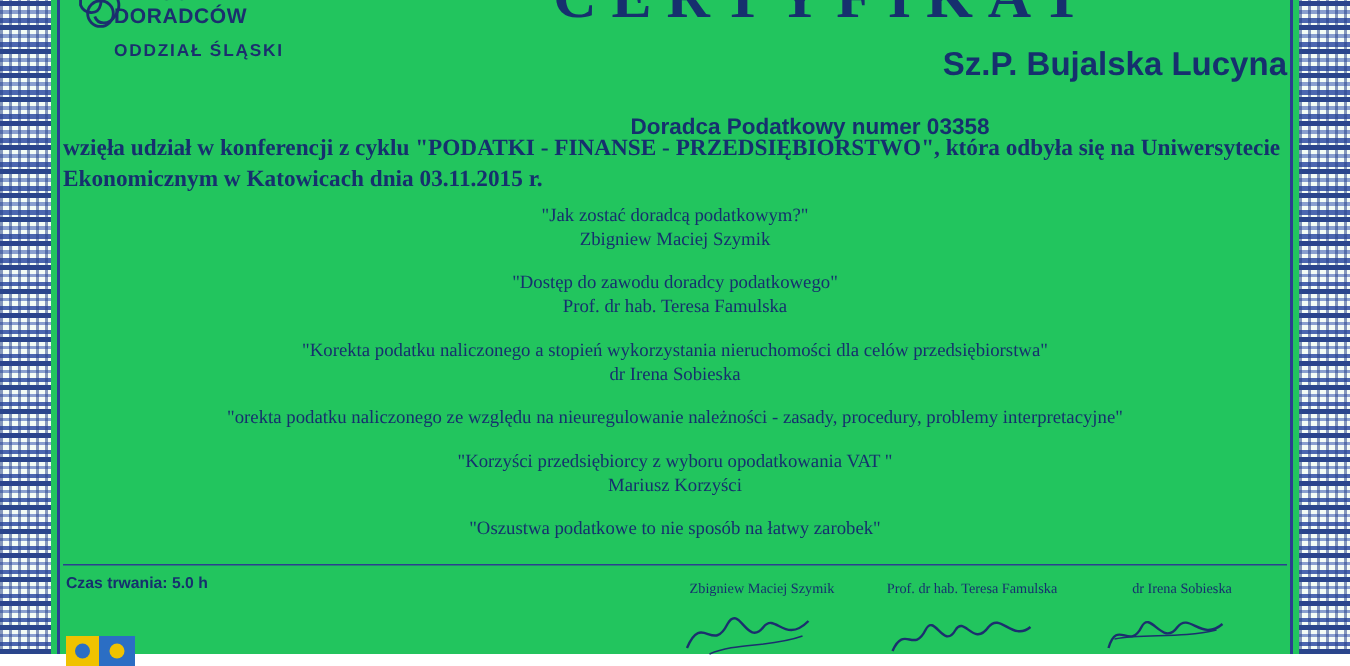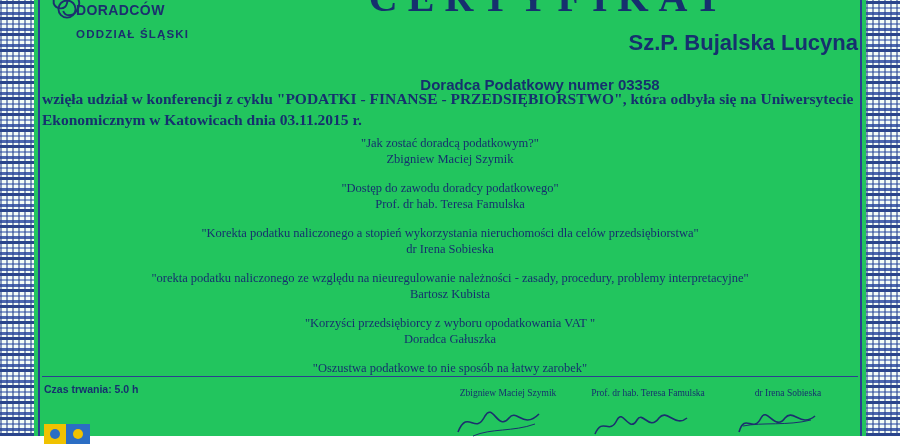--- a/index.html
+++ b/index.html
@@ -282,25 +282,24 @@
       <div class="topic">
         <div class="topic-title">"Dostęp do zawodu doradcy podatkowego"</div>
         <div class="topic-speaker">Prof. dr hab. Teresa Famulska</div>
       </div>
       <div class="topic">
         <div class="topic-title">"Korekta podatku naliczonego a stopień wykorzystania nieruchomości dla celów przedsiębiorstwa"</div>
         <div class="topic-speaker">dr Irena Sobieska</div>
       </div>
       <div class="topic">
         <div class="topic-title">"orekta podatku naliczonego ze względu na nieuregulowanie należności - zasady, procedury, problemy interpretacyjne"</div>
-        <div class="topic-speaker">Bartosz Kubista</div>
       </div>
       <div class="topic">
         <div class="topic-title">"Korzyści przedsiębiorcy z wyboru opodatkowania VAT "</div>
-        <div class="topic-speaker">Doradca Gałuszka</div>
+        <div class="topic-speaker">Mariusz Korzyści</div>
       </div>
       <div class="topic">
         <div class="topic-title">"Oszustwa podatkowe to nie sposób na łatwy zarobek"</div>
       </div>
     </div>
 
     <div class="footer-rule"></div>
 
     <div class="duration">
       <div>Czas trwania: 5.0 h</div>

